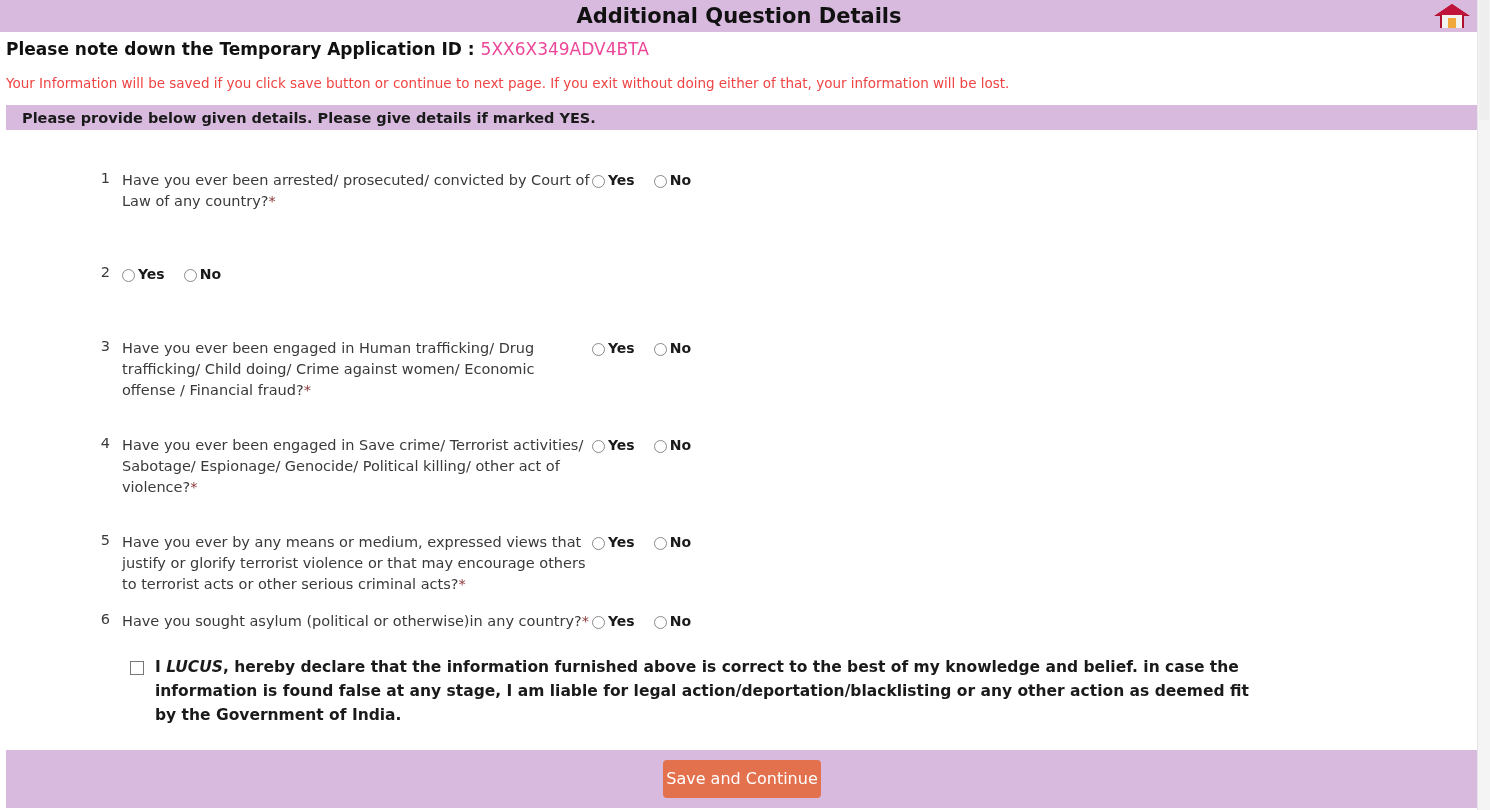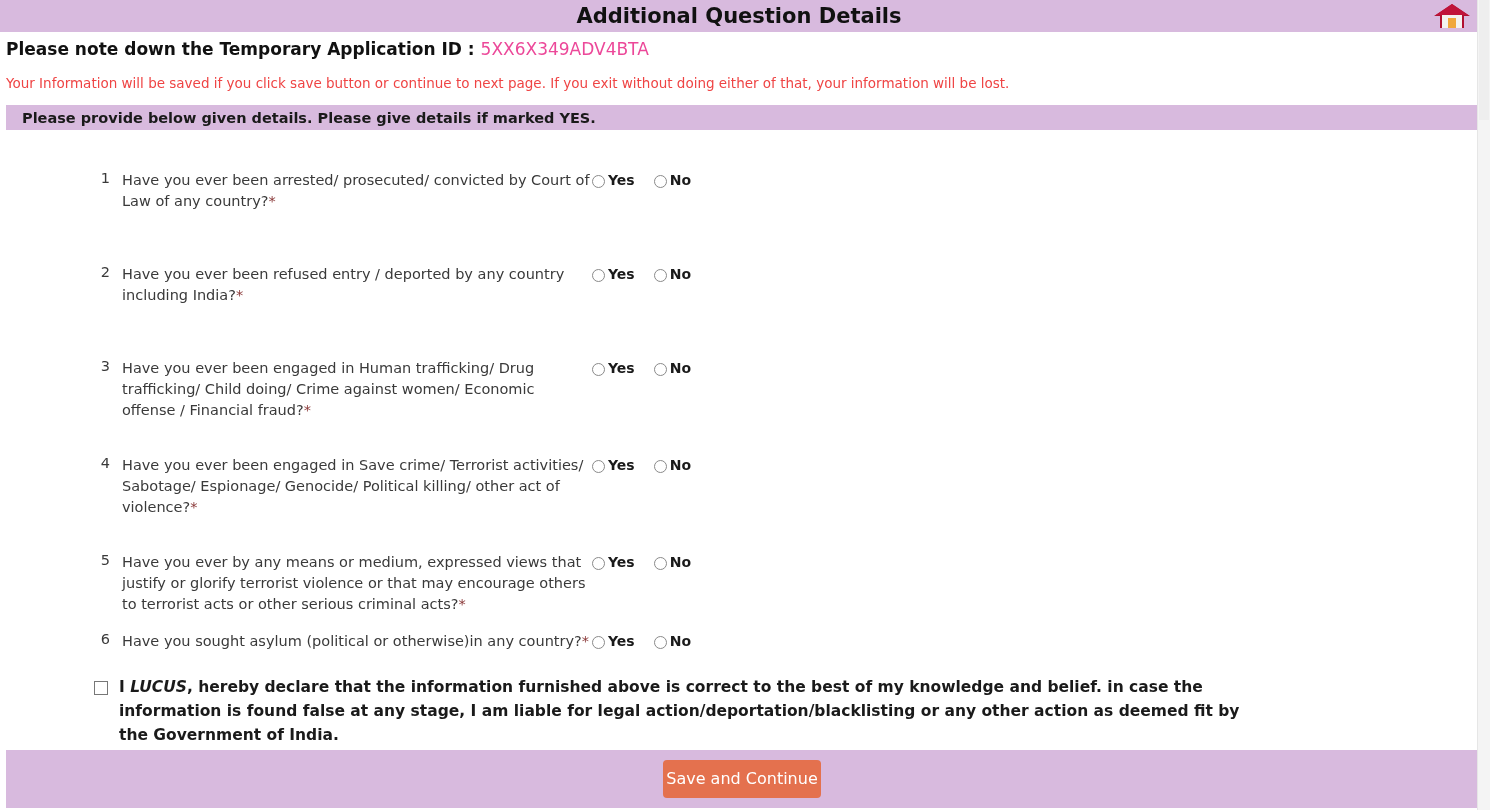--- a/index.html
+++ b/index.html
@@ -167,20 +167,21 @@
     color: #1a1a1a;
   }
 
   
   .declaration {
     margin-top: 22px;
     padding-left: 94px;
     padding-right: 210px;
     display: flex;
     align-items: flex-start;
+    margin-left: 36px;
   }
   .decl-checkbox {
     width: 14px;
     height: 14px;
     border: 1px solid #777777;
     background: #ffffff;
     box-sizing: border-box;
     flex: 0 0 14px;
     margin-top: 6px;
     margin-right: 11px;
@@ -264,23 +265,20 @@
           </span>
           <span class="radio-group">
             <span class="radio-dot"></span>
             <span class="radio-label">No</span>
           </span>
         </div>
       </div>
 
       <div class="q-row" style="margin-bottom:50px;">
         <div class="q-num">2</div>
-        <div class="q-text">
-          <span>Have you ever been refused entry / deported by any country including India?</span><span class="req-star">*</span>
-        </div>
         <div class="q-opts">
           <span class="radio-group">
             <span class="radio-dot"></span>
             <span class="radio-label">Yes</span>
           </span>
           <span class="radio-group">
             <span class="radio-dot"></span>
             <span class="radio-label">No</span>
           </span>
         </div>

